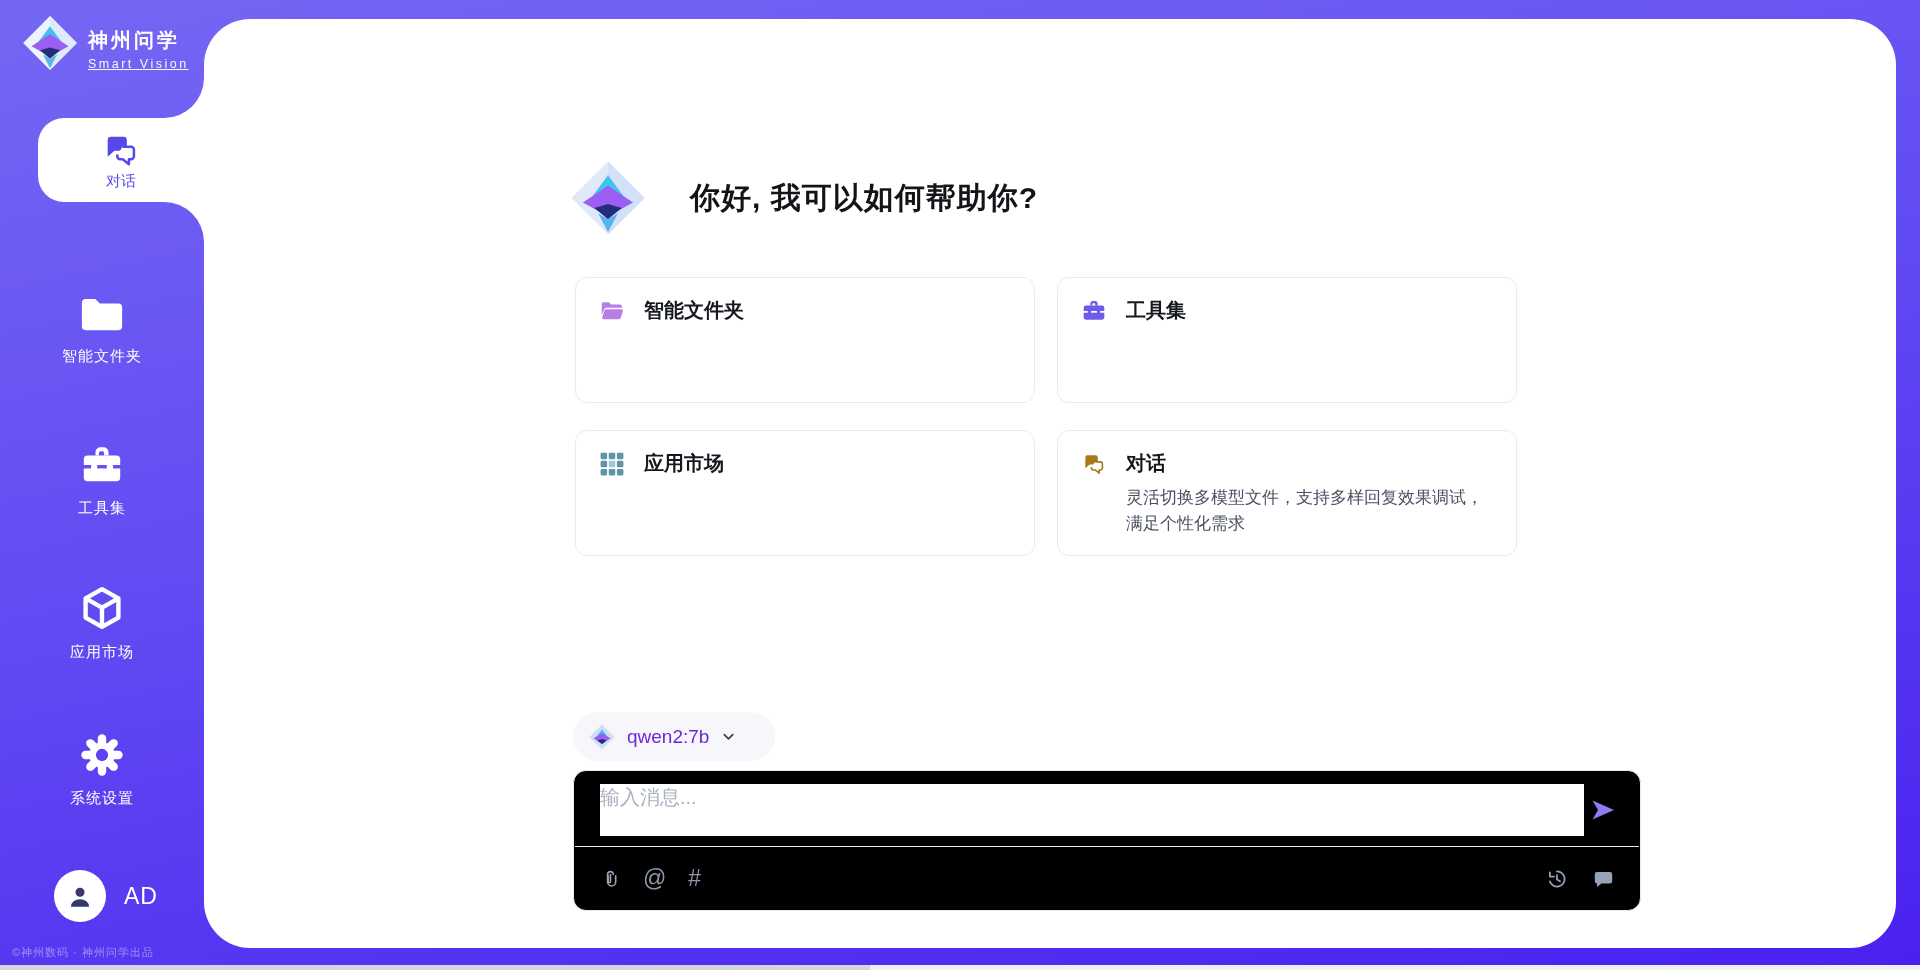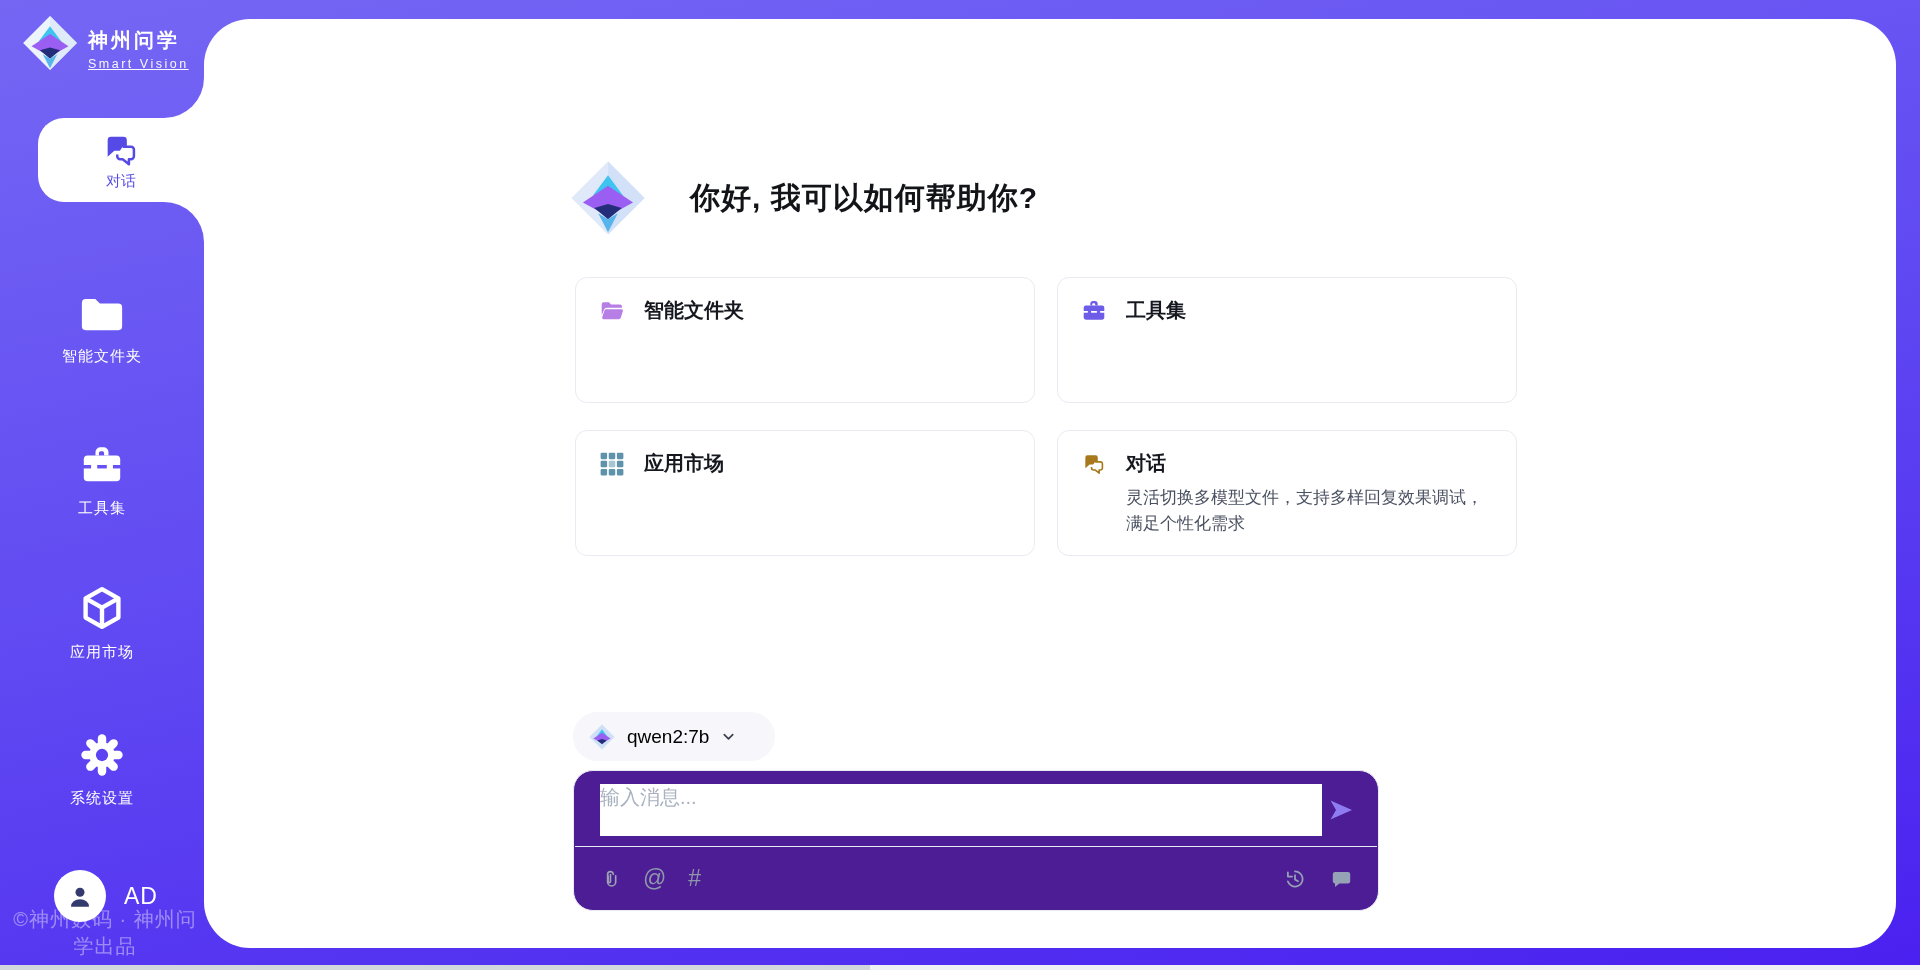--- a/index.html
+++ b/index.html
@@ -50,22 +50,22 @@
   .item-folders { top:294px; }
   .item-tools   { top:442px; }
   .item-market  { top:584px; }
   .item-settings{ top:732px; }
 
   .side-user { position:absolute; left:54px; top:870px; display:flex; align-items:center; gap:18px; }
   .avatar { width:52px; height:52px; background:#fff; border-radius:50%;
             display:flex; align-items:center; justify-content:center; }
   .user-name { color:#fff; font-size:23px; letter-spacing:1px; }
 
-  .copyright { position:absolute; bottom:10px; left:3px; width:204px; text-align:center;
-               font-size:20px; color:rgba(255,255,255,.42); letter-spacing:1px; }
+  .copyright { position:absolute; bottom:10px; left:12px; width:204px; text-align:left;
+               font-size:11px; color:rgba(255,255,255,.42); letter-spacing:1px; }
 
   
   .greeting { position:absolute; left:570px; top:160px; display:flex; align-items:center; gap:44px; z-index:6; }
   .greeting h1 { font-size:30px; font-weight:700; color:#121418; letter-spacing:1px; }
 
   
   .cards { position:absolute; left:575px; top:277px; width:942px; z-index:6;
            display:grid; grid-template-columns:460px 460px; gap:27px 22px; }
   .card {
     height:126px; background:#fff; border:1.5px solid #e9ebf2; border-radius:12px;
@@ -79,26 +79,26 @@
   .icon-toolbox-card { color:#6d5ce8; }
   .icon-grid { color:#5e93ab; }
   .icon-chat-card { color:#a8791c; }
 
   
   .model-pill {
     position:absolute; left:573px; top:712px; height:49px; min-width:202px; z-index:6;
     background:#f6f6fb; border-radius:25px; display:flex; align-items:center;
     padding:0 22px 0 16px; gap:12px; cursor:pointer;
   }
-  .model-name { font-size:19px; color:#000000; }
+  .model-name { font-size:19px; color:#6d28d9; }
 
   
   .composer {
-    position:absolute; left:573px; top:770px; width:806px; height:141px; z-index:6;
-    background:#4c1d95; border:1.5px solid #e9ebf2; border-radius:20px;
+    position:absolute; left:573px; top:770px; width:1068px; height:141px; z-index:6;
+    background:#000000; border:1.5px solid #e9ebf2; border-radius:13px;
     display:flex; flex-direction:column;
   }
   .composer-top { flex:1; display:flex; align-items:flex-start; padding:13px 18px 0 26px; }
   .composer textarea {
     flex:1; border:none; outline:none; resize:none; height:52px;
     font-family:inherit; font-size:20px; color:#333;
   }
   .composer textarea::placeholder { color:#a9b1bf; }
   .send-btn { background:none; border:none; cursor:pointer; padding:4px; margin-top:8px; }
   .composer-bottom {

